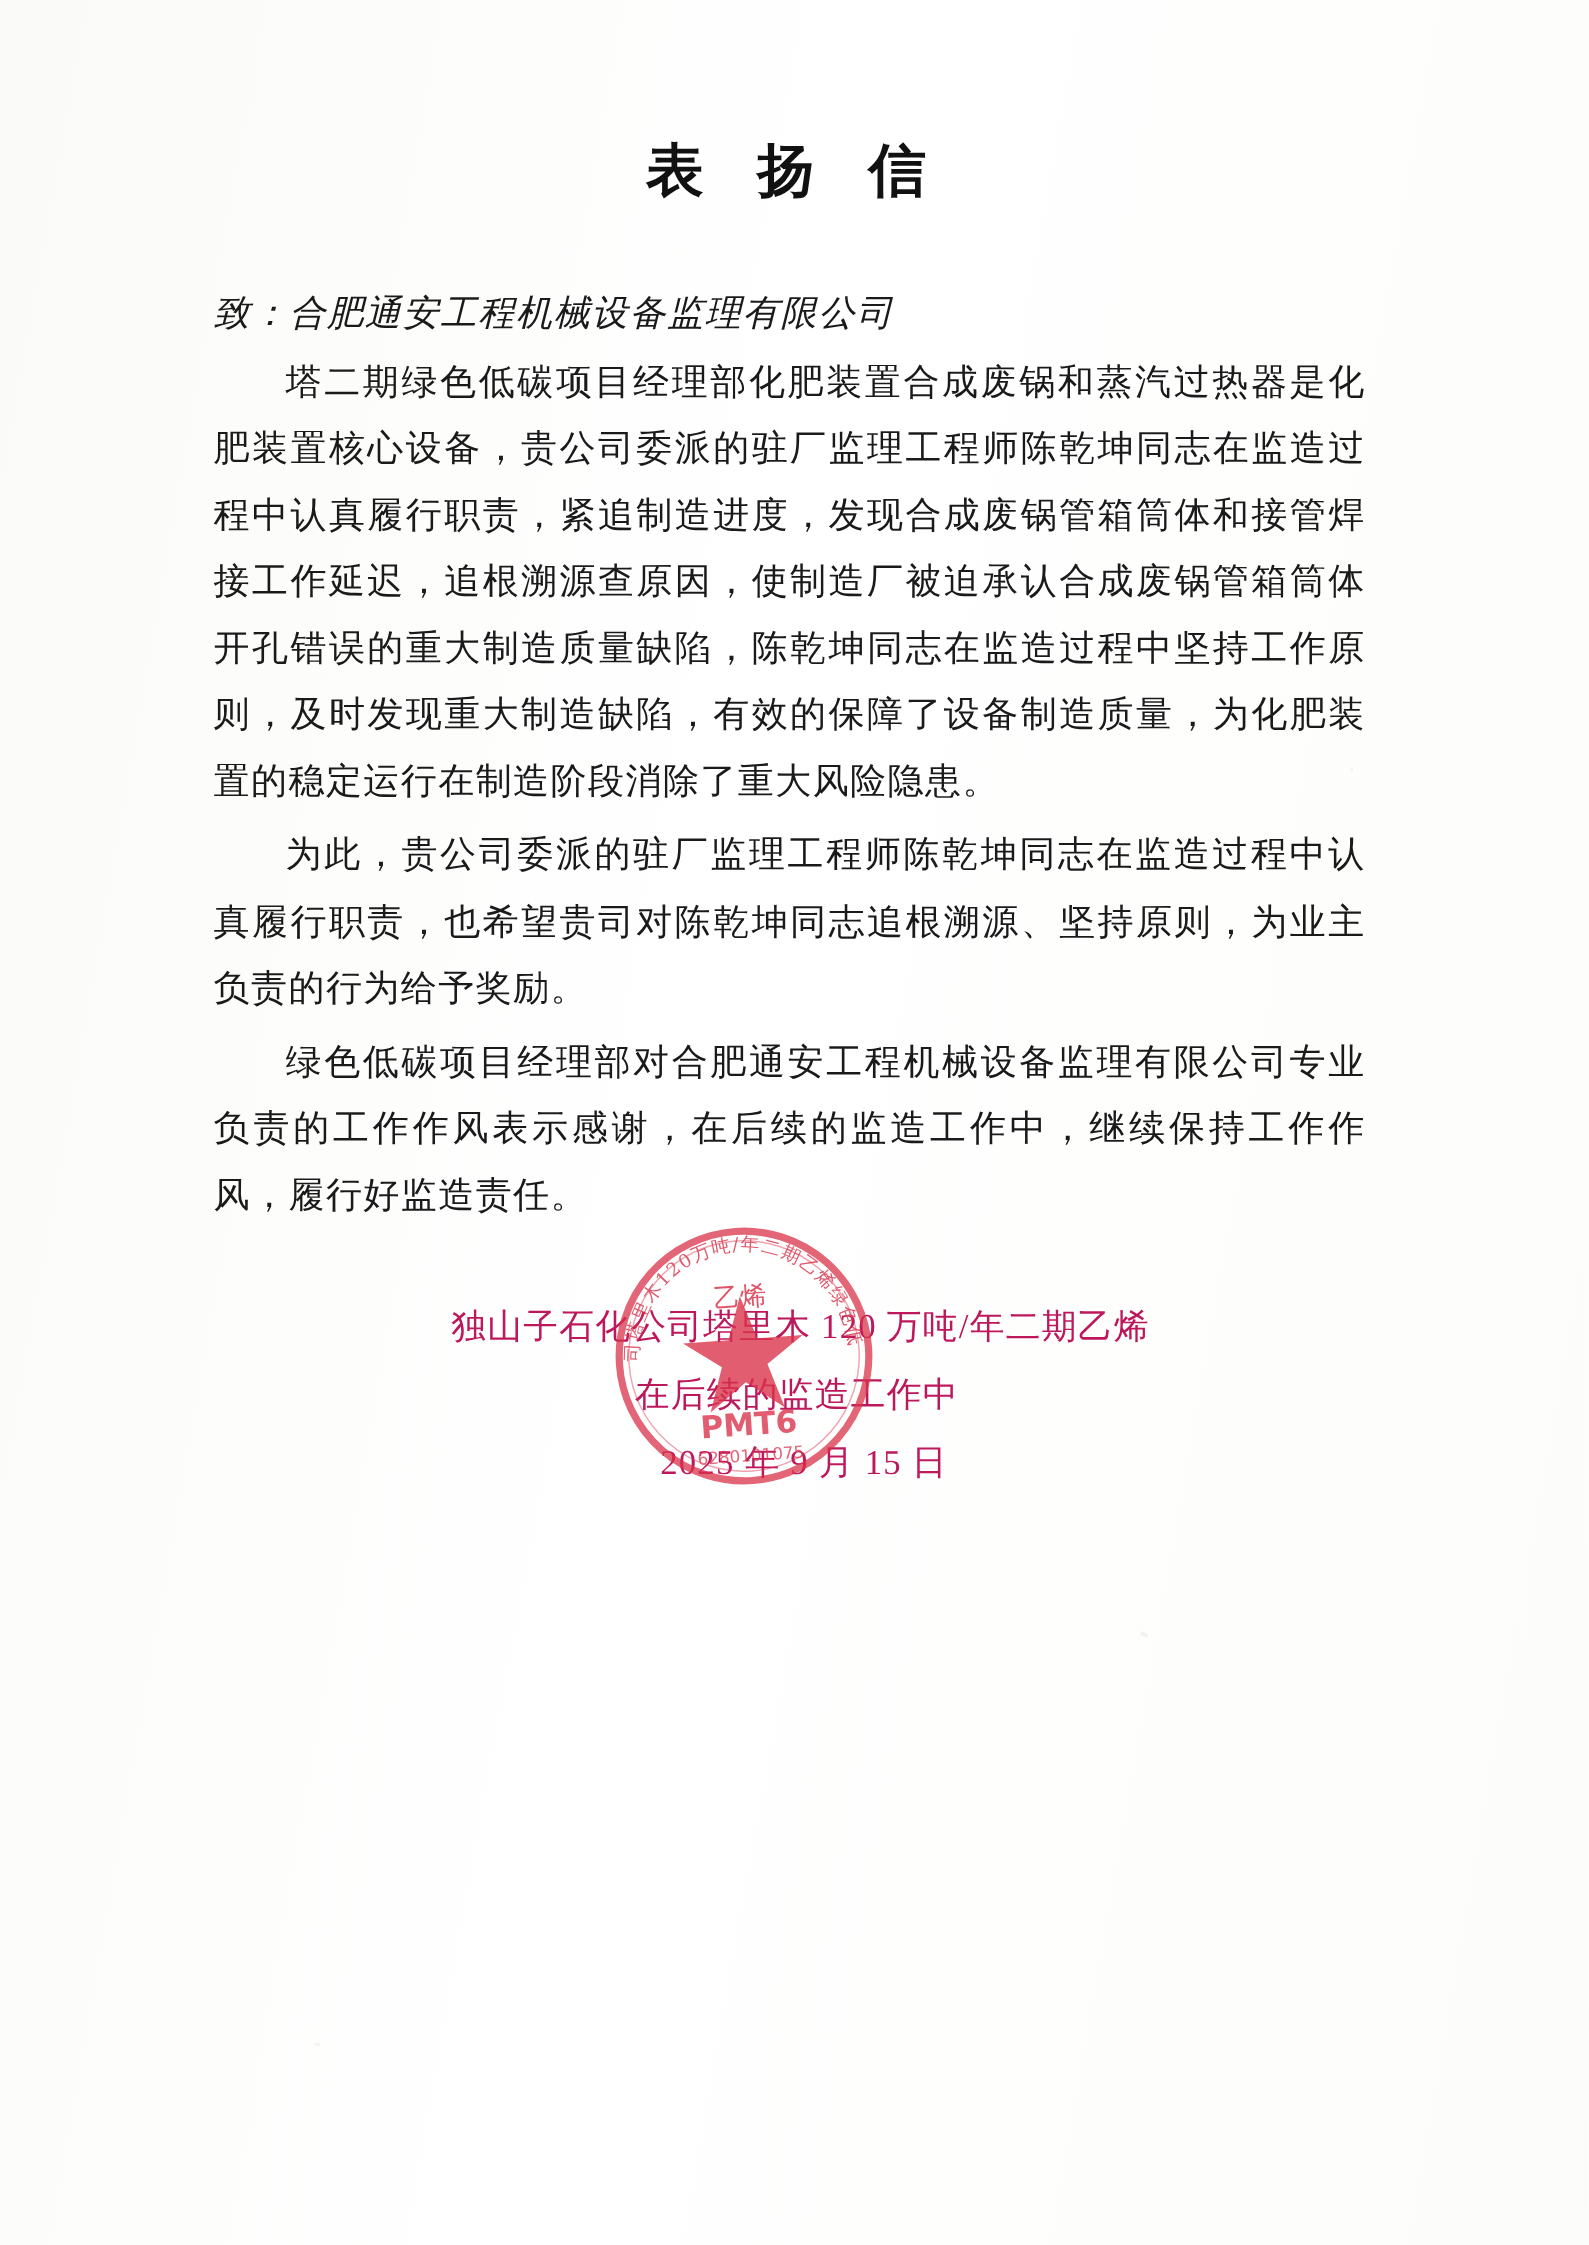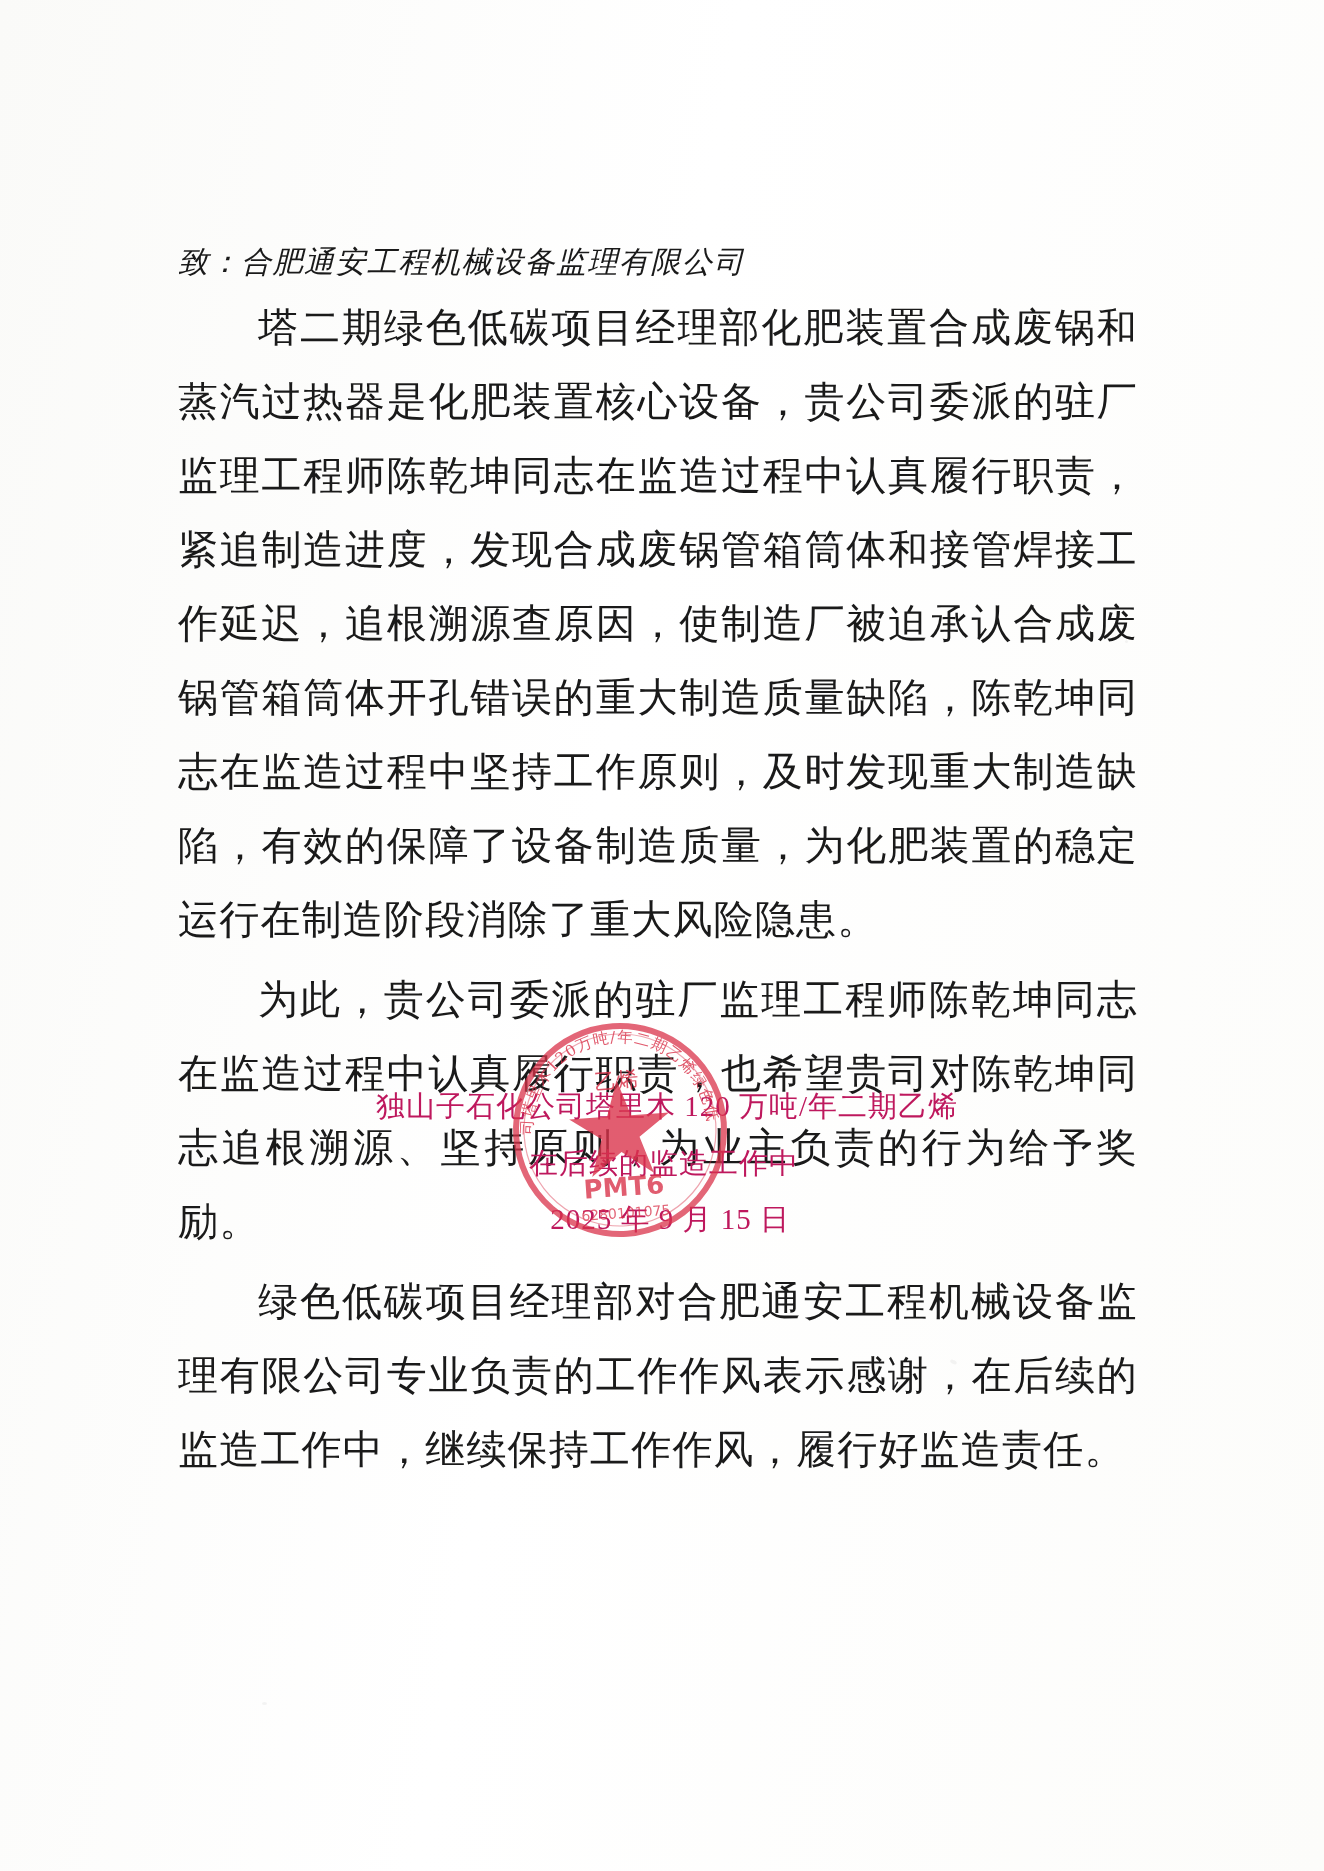--- a/index.html
+++ b/index.html
@@ -55,21 +55,21 @@
   .salutation {
     font-size: 30px;
     line-height: 1.62;
     letter-spacing: 1.5px;
     margin-bottom: 4px;
     white-space: pre;
     font-style: italic;
   }
 
   .para {
-    font-size: 40px;
+    font-size: 30px;
     line-height: 1.85;
     letter-spacing: 1.2px;
     text-align: justify;
     text-justify: inter-ideograph;
     text-indent: 2em;
     margin: 0 0 6px 0;
   }
 
   .signature {
     position: absolute;
@@ -111,20 +111,21 @@
   }
   .s1 { left: 950px; top: 1360px; width: 7px; height: 4px; transform: rotate(25deg); }
   .s2 { left: 262px; top: 1702px; width: 5px; height: 3px; }
   .s3 { left: 1125px; top: 640px; width: 3px; height: 3px; }
 </style>
 </head>
 <body>
 
 <div class="page">
 
+  <div class="doc-title">表 扬 信</div>
 
   <div class="body-block">
     <div class="salutation">致：合肥通安工程机械设备监理有限公司</div>
 
     <p class="para">塔二期绿色低碳项目经理部化肥装置合成废锅和蒸汽过热器是化肥装置核心设备，贵公司委派的驻厂监理工程师陈乾坤同志在监造过程中认真履行职责，紧追制造进度，发现合成废锅管箱筒体和接管焊接工作延迟，追根溯源查原因，使制造厂被迫承认合成废锅管箱筒体开孔错误的重大制造质量缺陷，陈乾坤同志在监造过程中坚持工作原则，及时发现重大制造缺陷，有效的保障了设备制造质量，为化肥装置的稳定运行在制造阶段消除了重大风险隐患。</p>
 
     <p class="para">为此，贵公司委派的驻厂监理工程师陈乾坤同志在监造过程中认真履行职责，也希望贵司对陈乾坤同志追根溯源、坚持原则，为业主负责的行为给予奖励。</p>
 
     <p class="para">绿色低碳项目经理部对合肥通安工程机械设备监理有限公司专业负责的工作作风表示感谢，在后续的监造工作中，继续保持工作作风，履行好监造责任。</p>
   </div>

